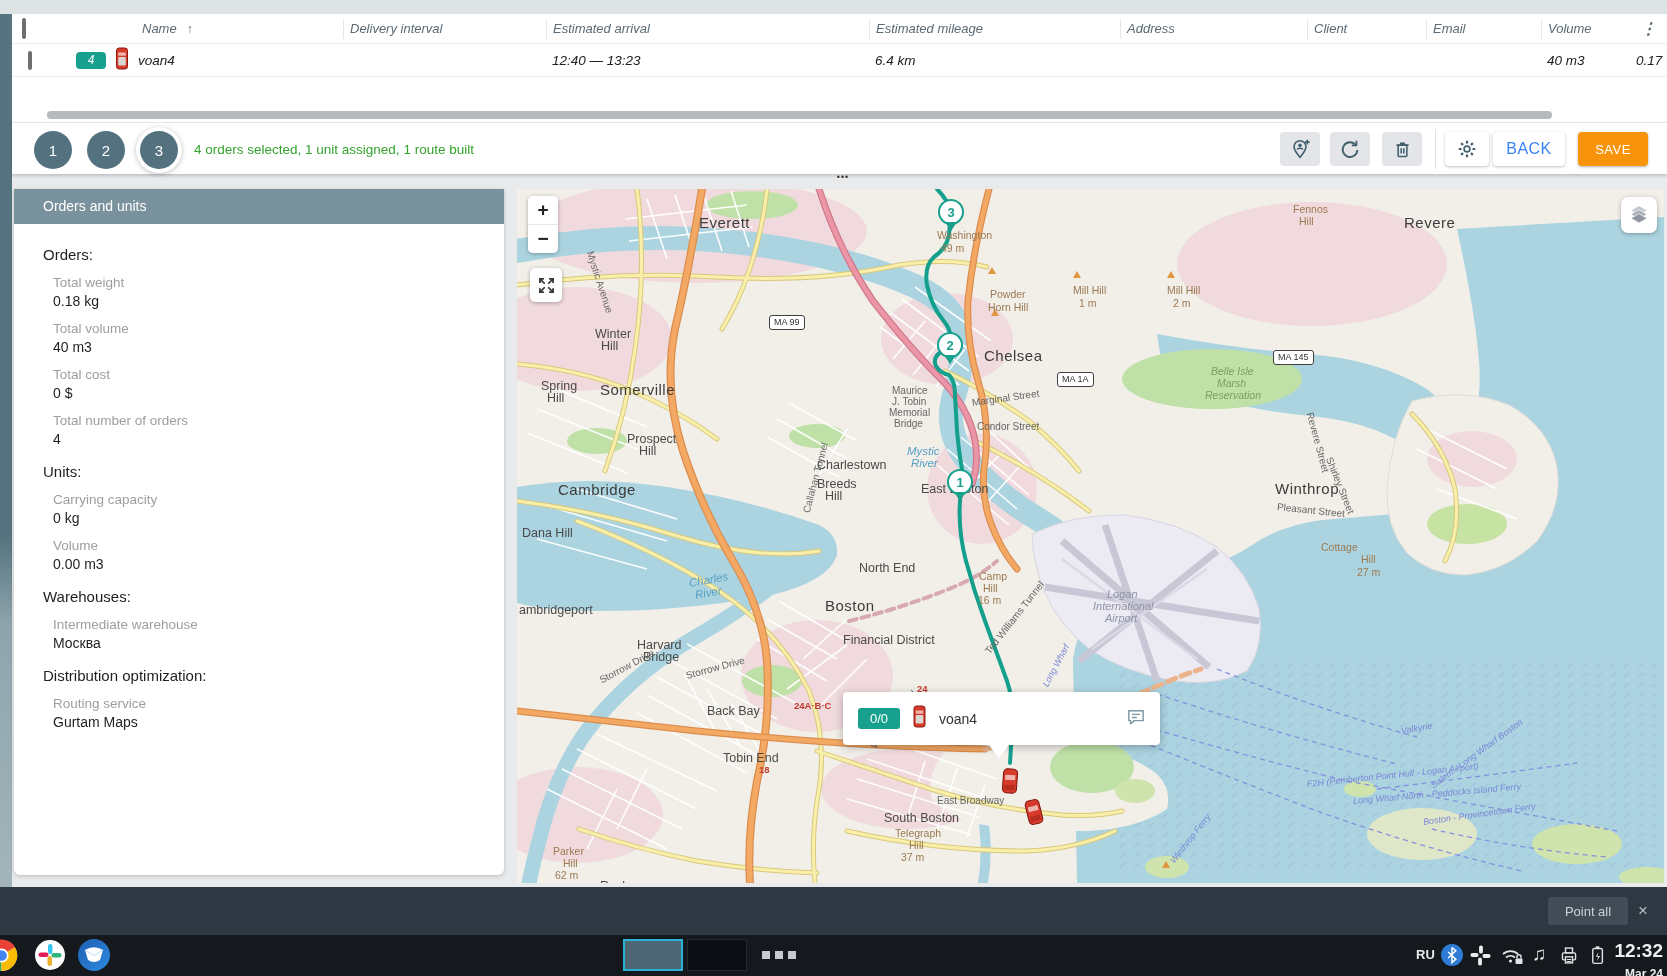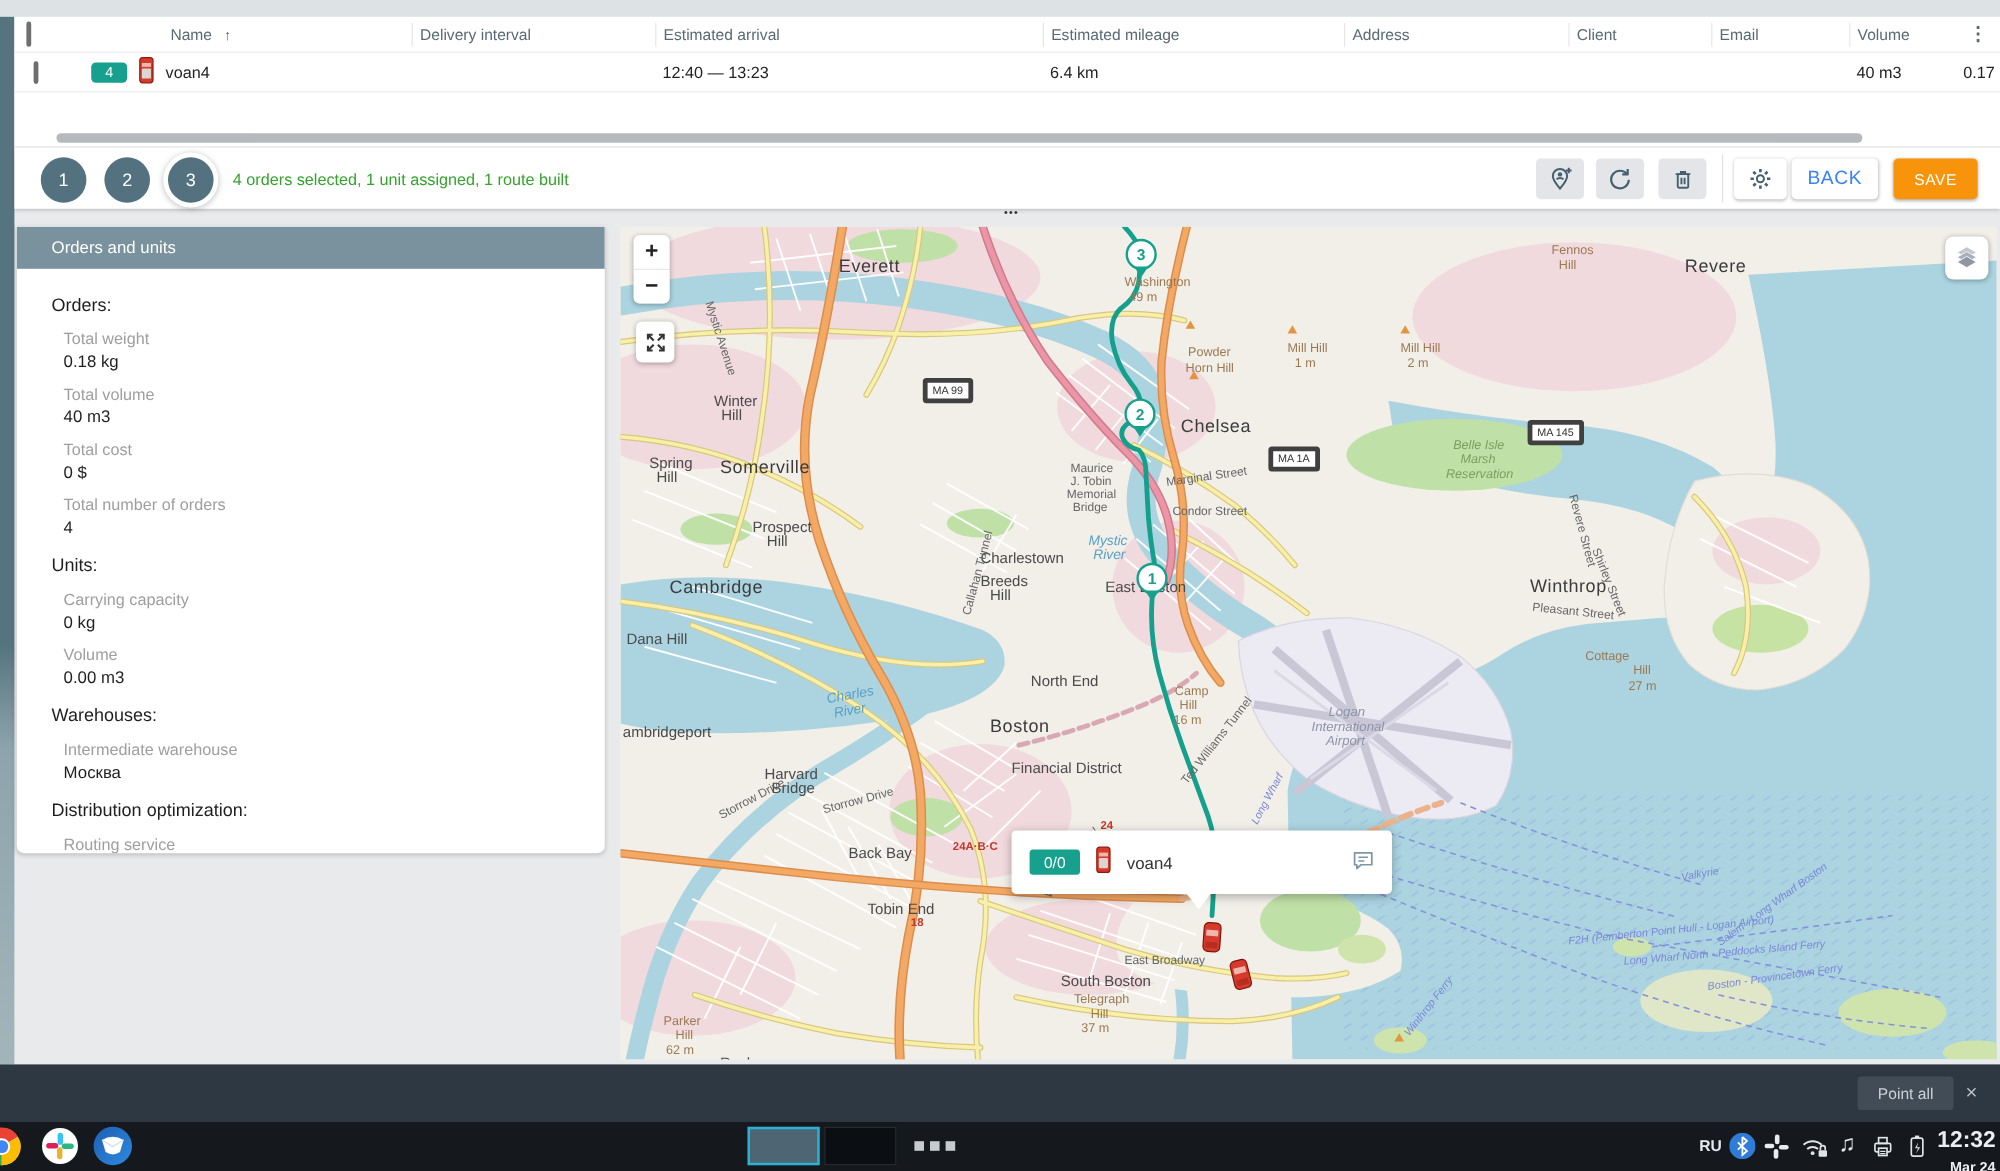--- a/index.html
+++ b/index.html
@@ -6,21 +6,21 @@
   html,body { width:1667px; height:976px; overflow:hidden; }
   body { font-family:"Liberation Sans",sans-serif; background:#e8eaec; position:relative; }
 
   
   .top-strip { position:absolute; left:0; top:0; width:1667px; height:14px; background:#dde2e5; }
   .side-sliver { position:absolute; left:0; top:14px; width:12px; height:873px;
     background:linear-gradient(180deg,#56747f 0%,#56747f 60%,#8ea4ac 70%,#a3b5bb 100%); }
 
   
   .table-card { position:absolute; left:12px; top:14px; width:1655px; height:108px; background:#fff; }
-  .tgrid { display:grid; grid-template-columns:56px 275px 203px 323px 251px 187px 119px 115px 89px 1fr; align-items:center; }
+  .tgrid { display:grid; grid-template-columns:56px 275px 203px 323px 251px 187px 119px 115px 89px 1fr; align-items:center;font-style:italic; }
   .thead { height:29px; }
   .thead .th { font-size:13px; color:#5a6a74; padding-left:6px; height:20px; line-height:20px; white-space:nowrap; overflow:hidden; }
   .thead .th.bl { border-left:1px solid #e4e6e8; }
   .thead .th.name-h { padding-left:74px; }
   .thead .th.kebab { text-align:center; font-size:16px; color:#5a6a74; font-weight:bold; padding-left:0; }
   .sort-arrow { font-size:12px; color:#5a6a74; margin-left:10px; }
   .trow { height:34px; border-top:1px solid #ececec; border-bottom:1px solid #ececec; font-size:13.5px; color:#222; }
   .trow > div { padding-left:6px; white-space:nowrap; }
   .cbx { width:16px; height:16px; border:2px solid #6f6f6f; border-radius:2px; background:#fff; margin-left:10px; }
   .name-cell { display:flex; align-items:center; gap:9px; padding-left:8px !important; }
@@ -40,21 +40,21 @@
     display:flex; align-items:center; justify-content:center; cursor:pointer; }
   .btn-divider { position:absolute; left:1423px; top:6px; width:1px; height:40px; background:#e2e2e2; }
   .white-btn { position:absolute; top:9px; height:34px; background:#fff; border:none; border-radius:4px;
     box-shadow:0 1px 3px rgba(0,0,0,.25); display:flex; align-items:center; justify-content:center; cursor:pointer; }
   .back-btn { left:1481px; width:72px; font-size:16px; font-weight:normal; color:#3b82f6; letter-spacing:.5px; }
   .save-btn { position:absolute; left:1566px; top:9px; width:70px; height:34px; background:#f8940c; border:none;
     border-radius:4px; box-shadow:0 1px 3px rgba(0,0,0,.3); color:#fff; font-size:13px; font-weight:normal;
     letter-spacing:.5px; cursor:pointer; }
 
   
-  .panel { position:absolute; left:14px; top:189px; width:490px; height:522px; background:#fff;
+  .panel { position:absolute; left:14px; top:189px; width:490px; height:686px; background:#fff;
     border-radius:0 0 6px 6px; box-shadow:0 1px 4px rgba(0,0,0,.2); overflow:hidden; }
   .panel-h { height:35px; background:#7a929d; color:#fff; font-size:14px; line-height:35px; padding-left:29px; }
   .panel-body { padding:6px 0 0 29px; }
   .sec-h { font-size:15px; color:#1f1f1f; margin-top:16px; }
   .f-lab { font-size:13.5px; color:#9e9e9e; margin:12px 0 0 10px; }
   .f-val { font-size:14px; color:#1f1f1f; margin:3px 0 0 10px; }
 
   .dots-handle { position:absolute; left:830px; top:172px; width:26px; text-align:center; font-size:9px;
     letter-spacing:1px; color:#333; }
 
@@ -65,21 +65,21 @@
   .ml { position:absolute; white-space:nowrap; transform-origin:left center; }
   .ml.city { font-size:15px; color:#3c3c3c; letter-spacing:.5px; }
   .ml.nb { font-size:12.5px; color:#4a4a4a; }
   .ml.st { font-size:10px; color:#666; }
   .ml.hill { font-size:10.5px; color:#9b7a52; }
   .ml.water { font-size:11.5px; font-style:italic; color:#58a0c4; }
   .ml.green { font-size:10.5px; font-style:italic; color:#7ba05e; }
   .ml.air { font-size:11px; font-style:italic; color:#8d94a8; }
   .ml.ferry { font-size:9px; font-style:italic; color:#7b87d6; }
   .ml.red { font-size:9.5px; color:#c0392b; font-weight:bold; }
-  .shield { position:absolute; font-size:9px; color:#333; background:#fff; border:4px solid #404040;
+  .shield { position:absolute; font-size:9px; color:#333; background:#fff; border:1px solid #404040;
     border-radius:3px; padding:1px 4px; line-height:11px; }
   .rmark { position:absolute; width:26px; height:26px; border-radius:50%; background:#fff; border:2.5px solid #17a08c;
     color:#17a08c; font-weight:bold; font-size:13px; display:flex; align-items:center; justify-content:center; z-index:4; }
   .rmark::after { content:''; position:absolute; left:50%; top:19px; transform:translateX(-50%);
     border:6px solid transparent; border-top:9px solid #17a08c; z-index:-1; margin-top:2px; }
 
   .zoomctl { position:absolute; left:11px; top:7px; width:30px; background:#fff; border-radius:5px;
     box-shadow:0 1px 4px rgba(0,0,0,.3); z-index:5; overflow:hidden; }
   .zoomctl .zb { width:30px; height:28px; border:none; background:#fff; font-size:19px; font-weight:bold; color:#222;
     cursor:pointer; display:block; }

